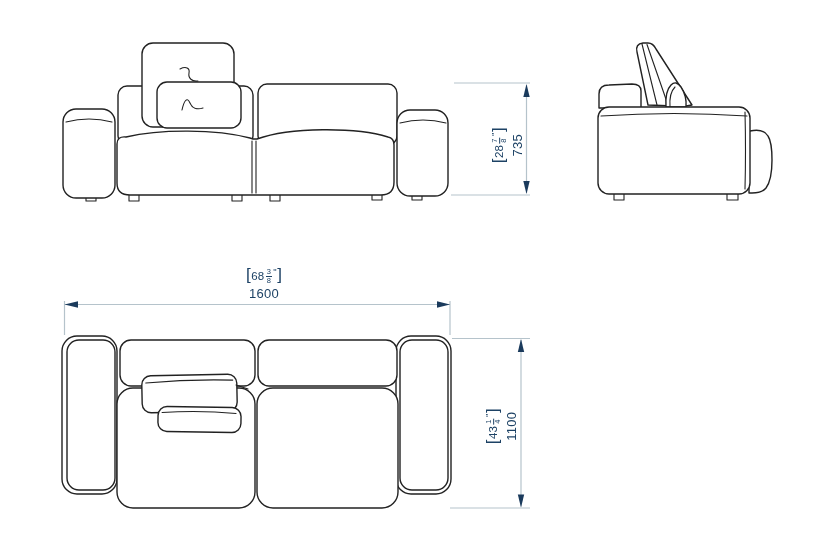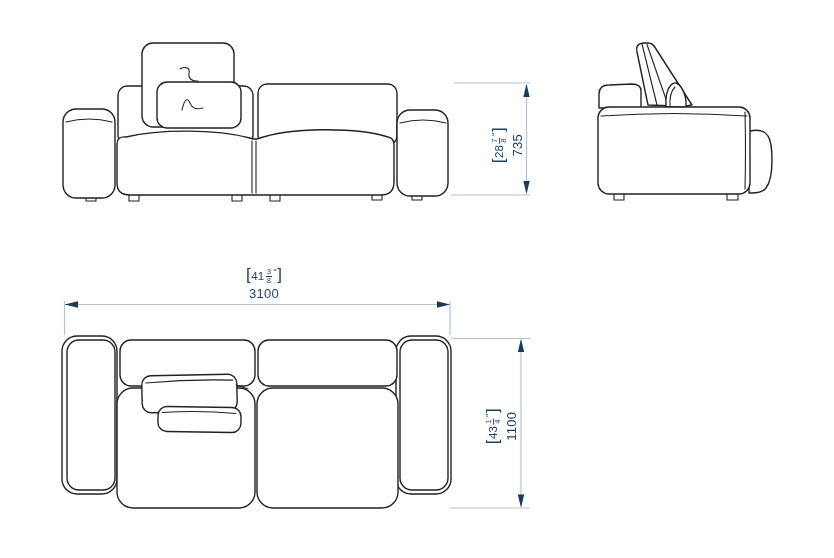--- a/index.html
+++ b/index.html
@@ -136,29 +136,29 @@
       <polygon points="521,339 517.8,352 524.2,352"></polygon>
       <polygon points="521,507.5 517.8,494.5 524.2,494.5"></polygon>
     </g>
   </g>
 </svg>
 
   <div class="lblwrap" style="left:264px;top:284px;">
     <div class="dim-label">
       <span class="imp">
         <span class="br">[</span>
-        <span>41</span>
+        <span>68</span>
         <span class="frac">
           <span class="fn">3</span>
           <span class="fd">8</span>
         </span>
         <span class="um">"</span>
         <span class="br">]</span>
       </span>
-      <span class="met">3100</span>
+      <span class="met">1600</span>
     </div>
   </div>
 
   <div class="lblwrap" style="left:507px;top:145px;">
     <div class="dim-label rot">
       <span class="imp">
         <span class="br">[</span>
         <span>28</span>
         <span class="frac">
           <span class="fn">7</span>

